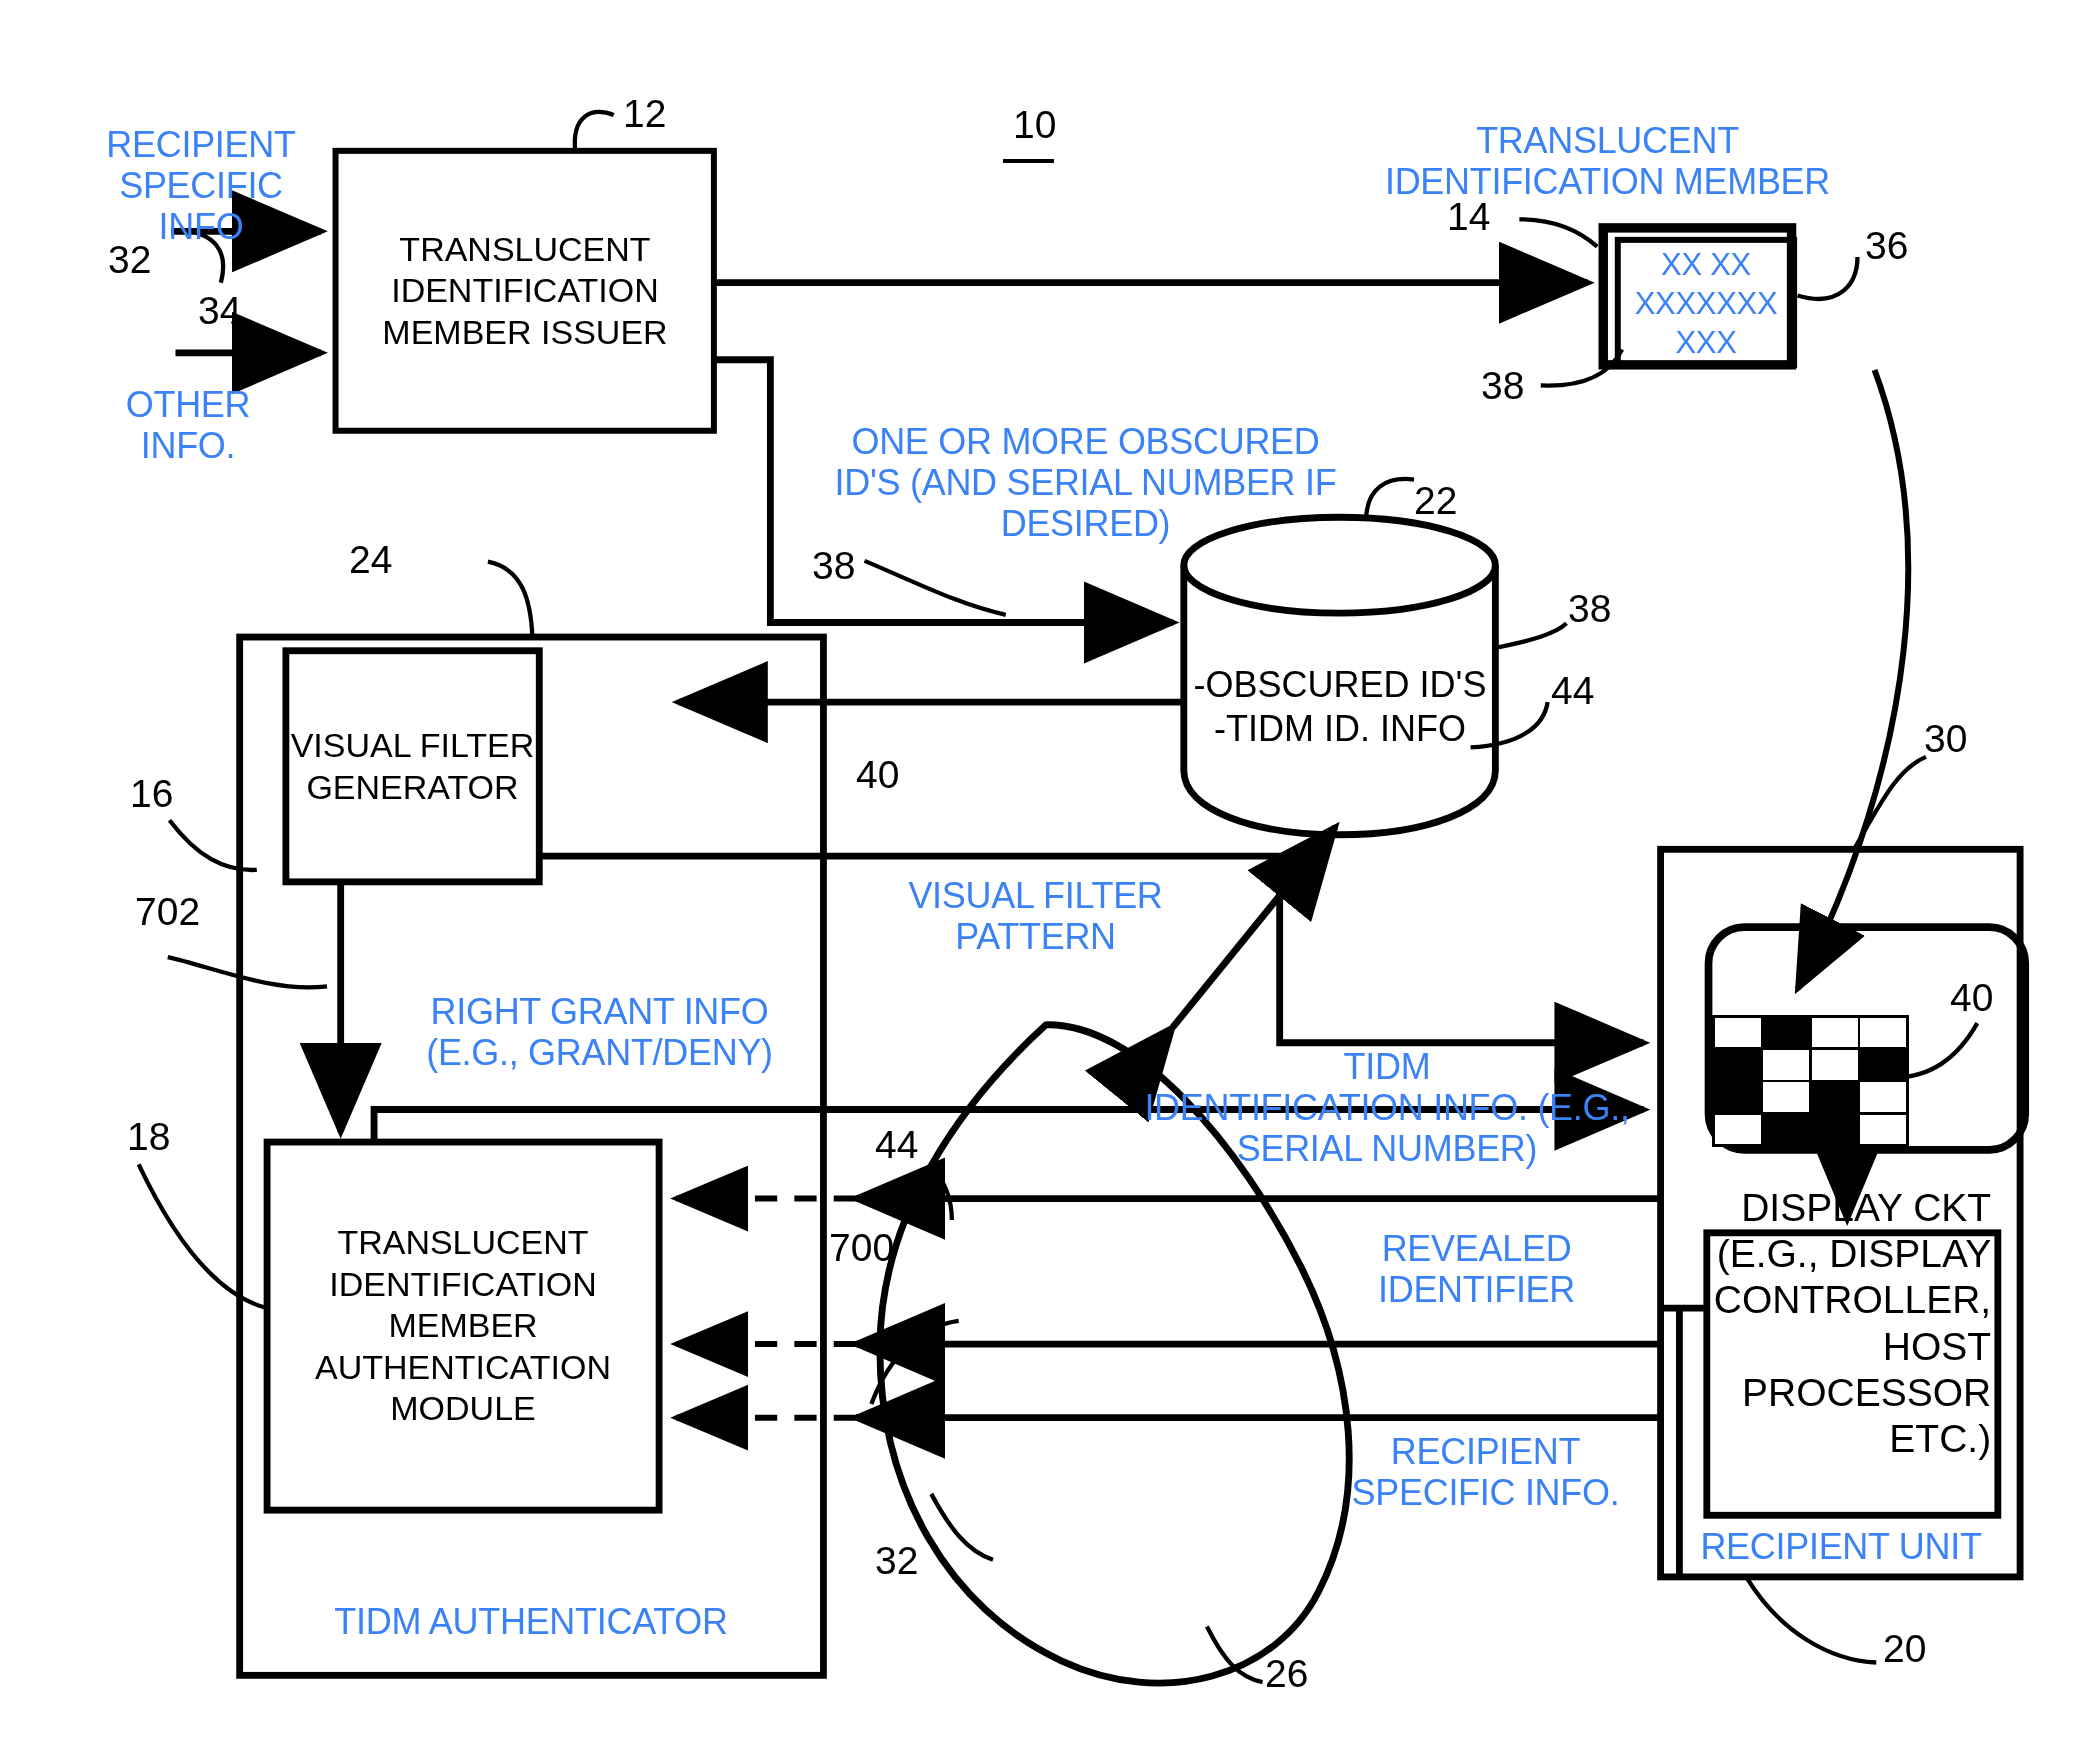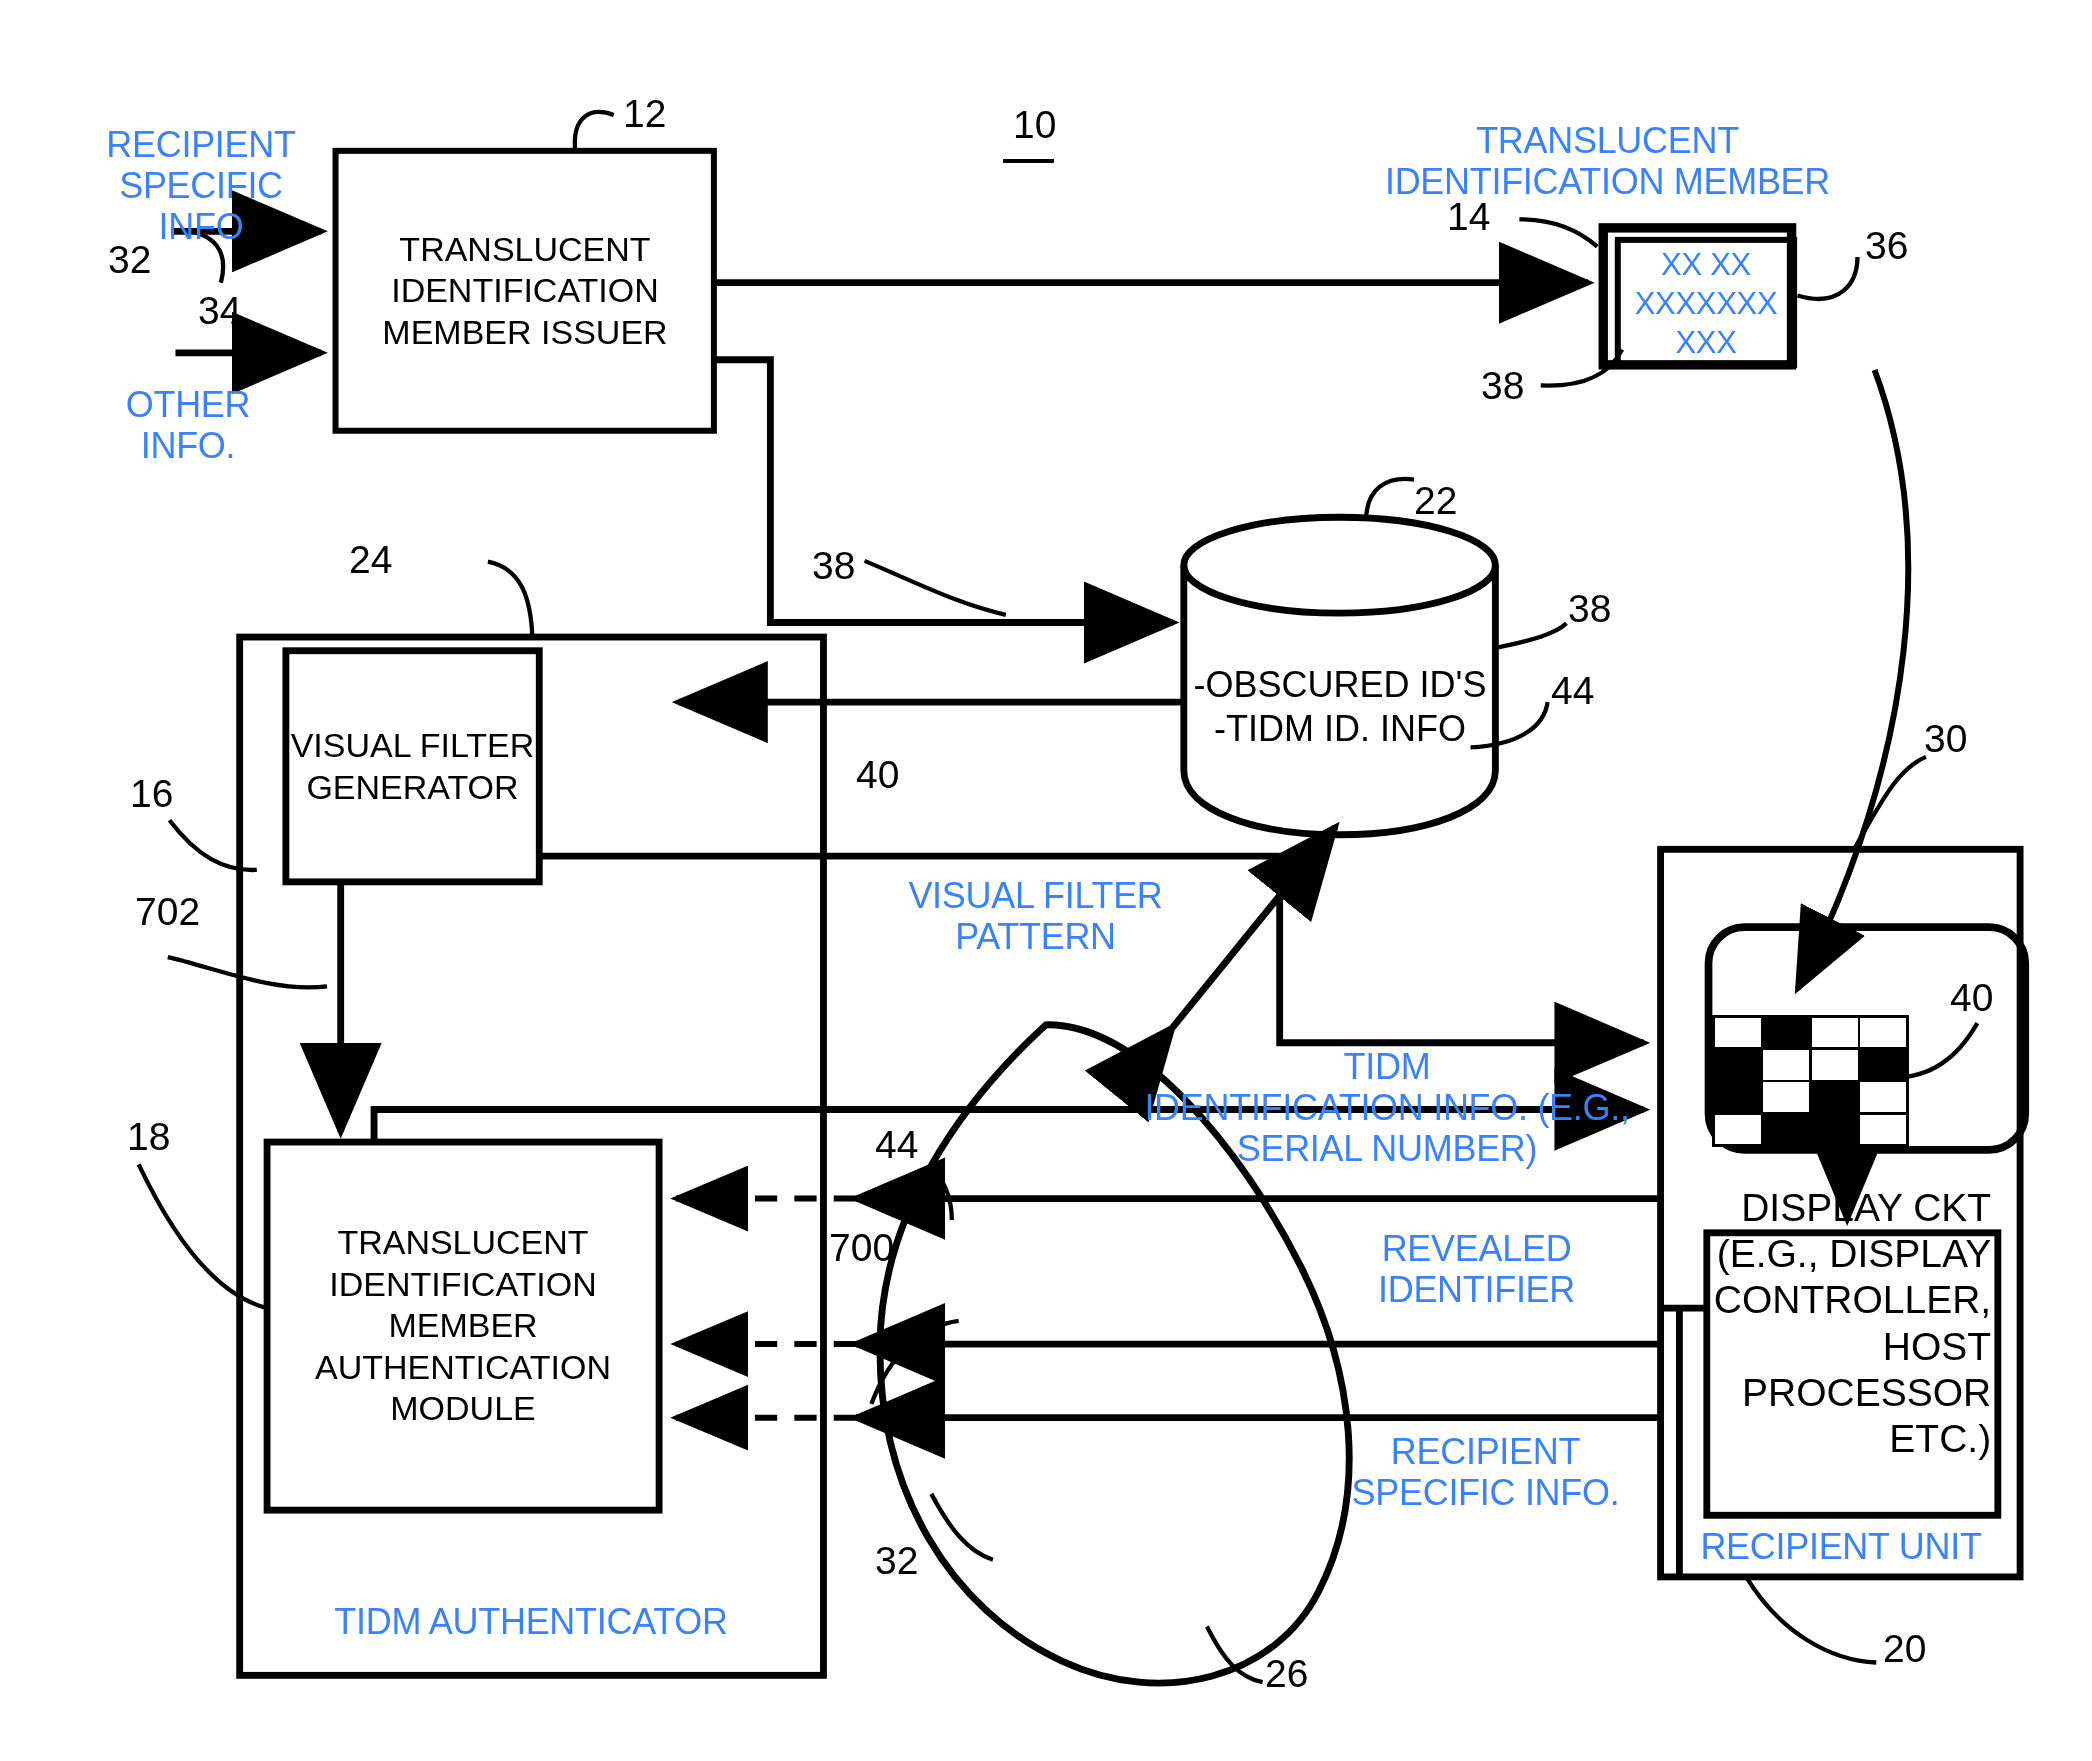--- a/index.html
+++ b/index.html
@@ -212,38 +212,43 @@
   <div class="lbl t42" style="left:1368px; top:120px; width:479px;">TRANSLUCENT
 IDENTIFICATION MEMBER</div>
   <div class="refnum" style="left:1447px; top:195px;">14</div>
   <div class="refnum" style="left:1865px; top:224px;">36</div>
   <div class="refnum" style="left:1481px; top:364px;">38</div>
 
   <div class="lbl t36" style="left:1618px; top:247px; width:176px;">XX XX</div>
   <div class="lbl t36" style="left:1618px; top:286px; width:176px;">XXXXXXX</div>
   <div class="lbl t36" style="left:1618px; top:325px; width:176px;">XXX</div>
 
+  <div class="lbl t42" style="left:820px; top:421px; width:531px;">ONE OR MORE OBSCURED
+ID'S (AND SERIAL NUMBER IF
+DESIRED)</div>
   <div class="refnum" style="left:812px; top:544px;">38</div>
 
   <div class="refnum" style="left:1414px; top:479px;">22</div>
   <div class="refnum" style="left:1568px; top:587px;">38</div>
   <div class="refnum" style="left:1551px; top:669px;">44</div>
   <div class="boxtext" style="left:1184px; top:651px; width:312px; height:111px; font-size:36px;">-OBSCURED ID'S
 -TIDM ID. INFO</div>
 
   <div class="refnum" style="left:349px; top:538px;">24</div>
   <div class="refnum" style="left:130px; top:772px;">16</div>
   <div class="boxtext" style="left:286px; top:651px; width:253px; height:231px;">VISUAL FILTER
 GENERATOR</div>
 
   <div class="refnum" style="left:856px; top:753px;">40</div>
   <div class="lbl t42" style="left:890px; top:875px; width:291px;">VISUAL FILTER
 PATTERN</div>
 
   <div class="refnum" style="left:135px; top:890px;">702</div>
+  <div class="lbl t42" style="left:394px; top:991px; width:411px;">RIGHT GRANT INFO
+(E.G., GRANT/DENY)</div>
 
   <div class="refnum" style="left:127px; top:1115px;">18</div>
   <div class="boxtext" style="left:267px; top:1142px; width:392px; height:368px; font-size:34px;">TRANSLUCENT
 IDENTIFICATION
 MEMBER
 AUTHENTICATION
 MODULE</div>
 
   <div class="lbl t42" style="left:257px; top:1601px; width:548px;">TIDM AUTHENTICATOR</div>
 

